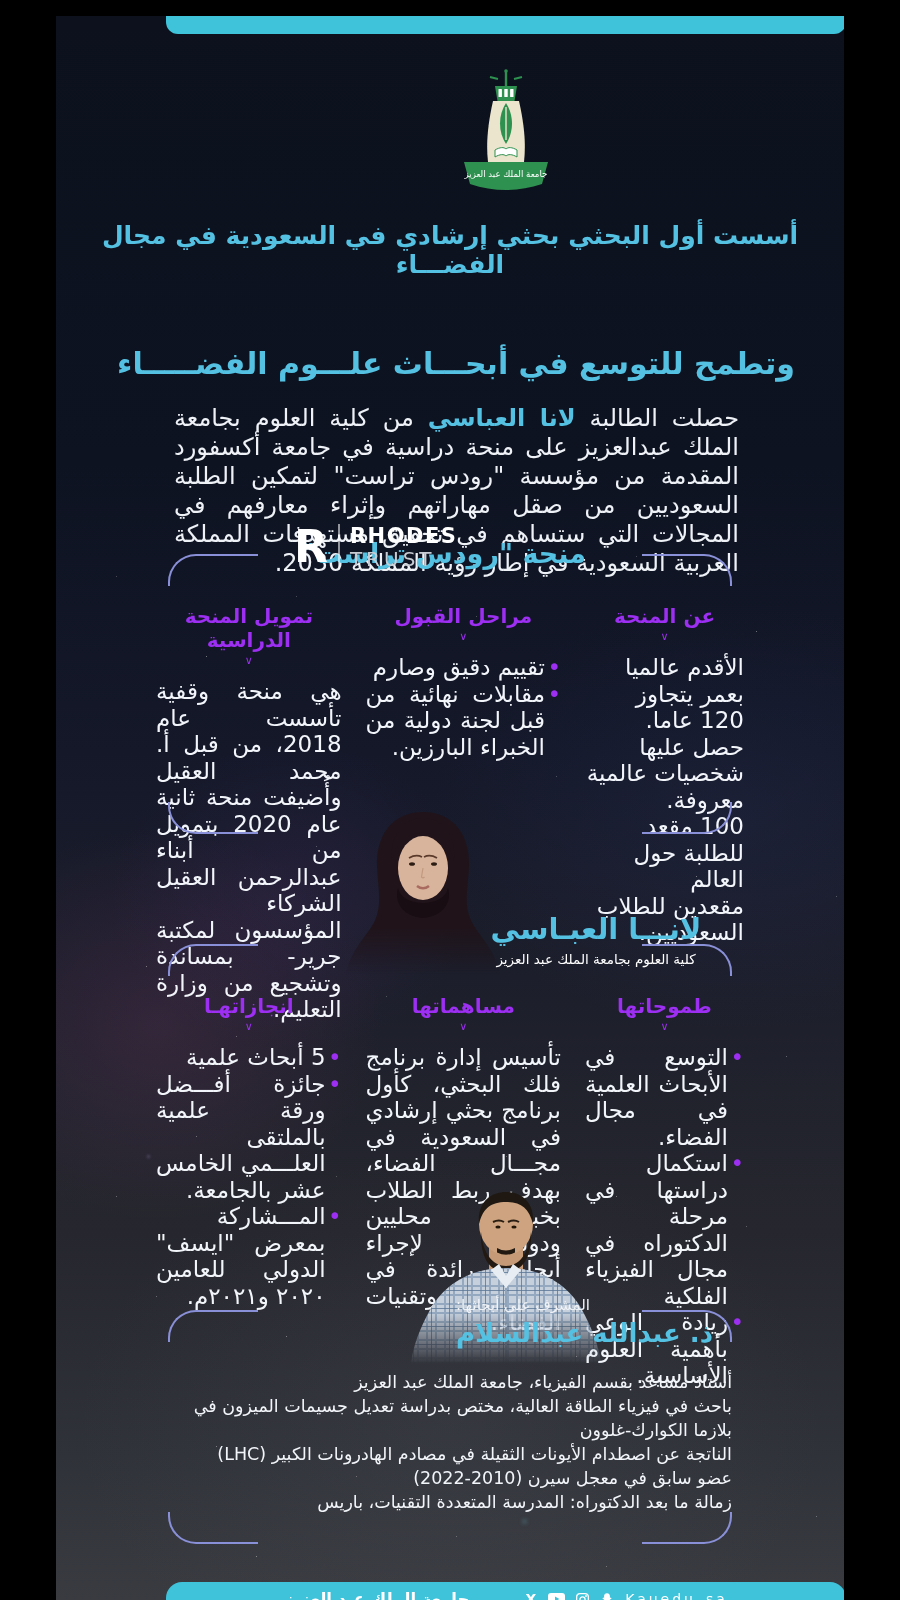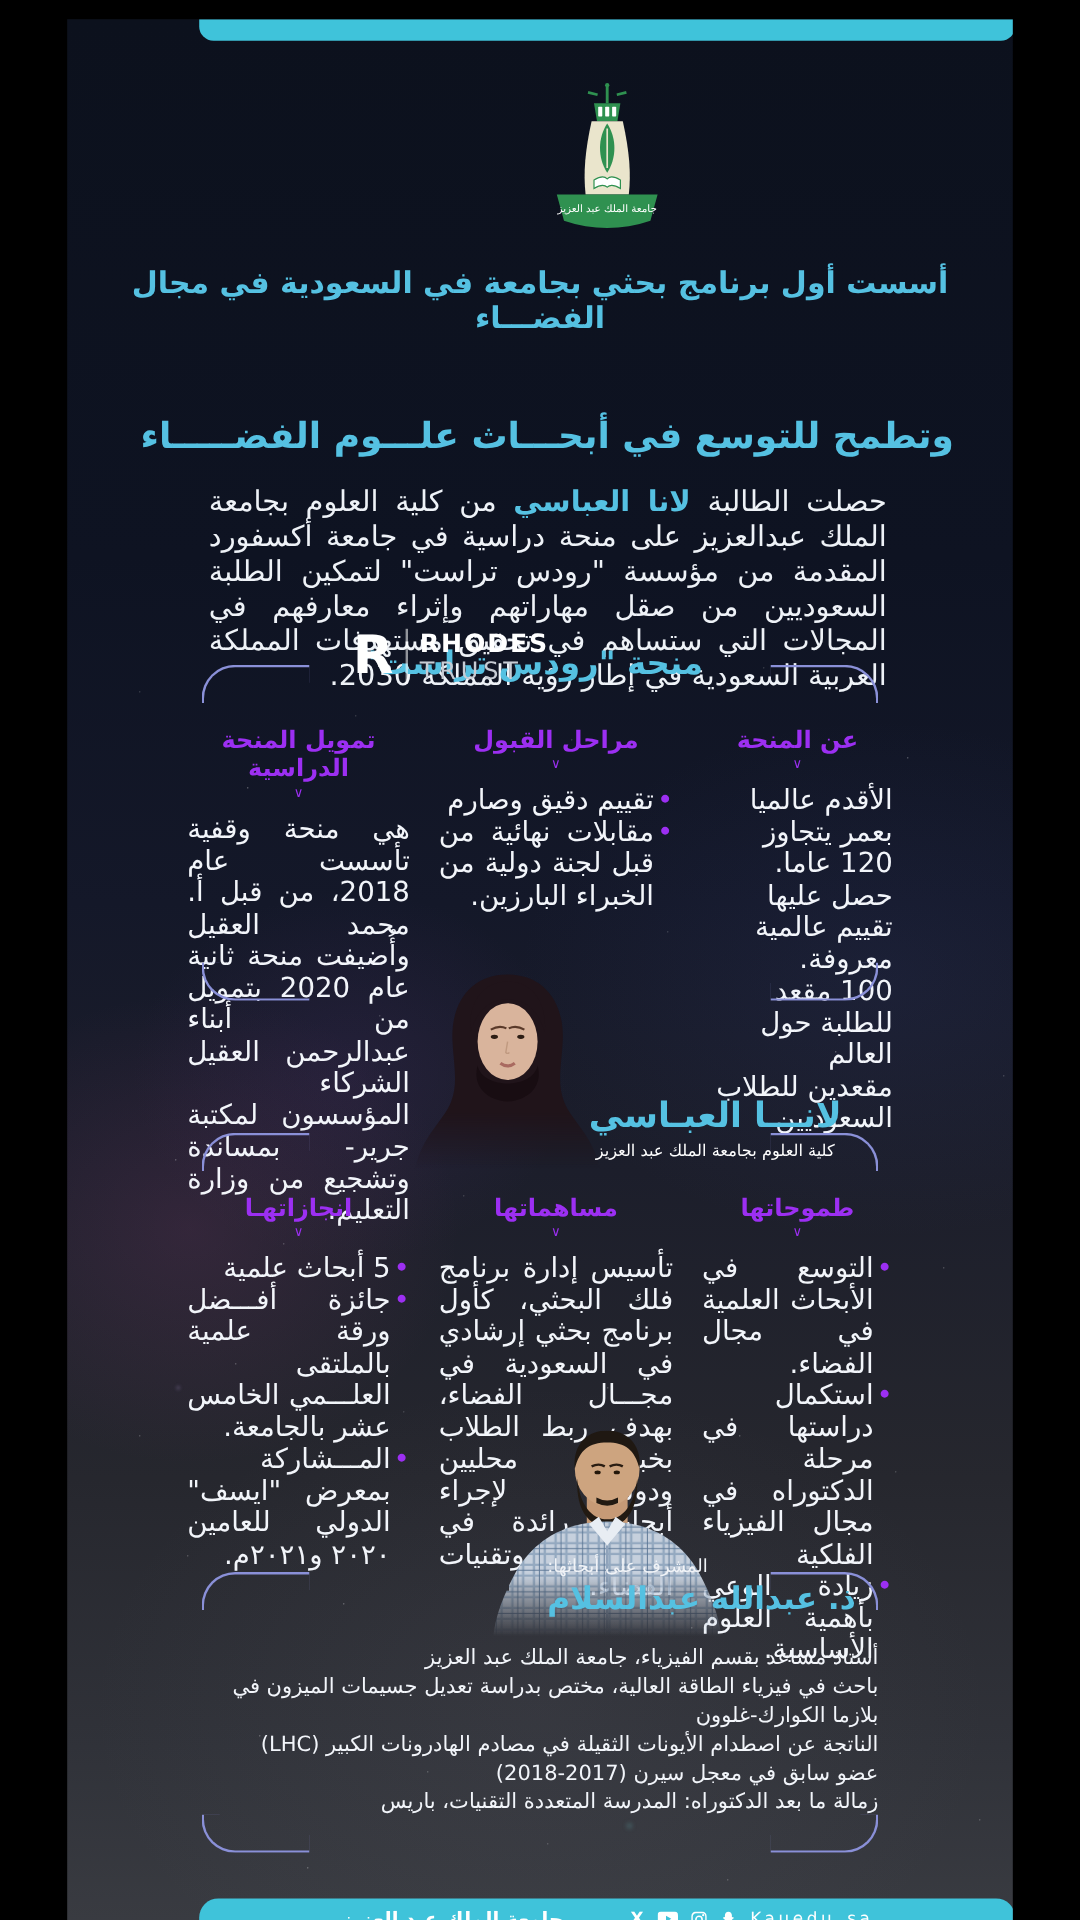--- a/index.html
+++ b/index.html
@@ -104,21 +104,21 @@
       <rect x="64.1" y="23" width="3.4" height="8" rx="0.6" fill="#fff"></rect>
       <path d="M47 35 C41.5 60 40 78 42 96 L78 96 C80 78 78.5 60 73 35 Z" fill="#eae5cc"></path>
       <path d="M60 37 C52 49 52 66 60 78 C68 66 68 49 60 37 Z" fill="#2f9150"></path>
       <path d="M60 41 L60 74" stroke="#eae5cc" stroke-width="1.4"></path>
       <path d="M49 84 C54 81 58 81 60 83 C62 81 66 81 71 84 L71 91 C66 88 62 88 60 90 C58 88 54 88 49 91 Z" fill="#fff" stroke="#2f9150" stroke-width="1"></path>
       <path d="M18 96 L102 96 L96 118 C72 126 48 126 24 118 Z" fill="#2f9150"></path>
       <text x="60" y="111" text-anchor="middle" font-size="8.6" fill="#ffffff">جامعة الملك عبد العزيز</text>
     </svg>
   </div>
 
-  <div class="headline">أسست أول برنامج بحثي بجامعة في السعودية في مجال الفضـــاء</div>
+  <div class="headline">أسست أول البحثي بحثي إرشادي في السعودية في مجال الفضـــاء</div>
   <div class="subtitle">وتطمح للتوسع في أبحـــاث علـــوم الفضـــــاء</div>
 
   <div class="intro"><span>حصلت الطالبة </span><span class="iname">لانا العباسي</span><span> من كلية العلوم بجامعة الملك عبدالعزيز على منحة دراسية في جامعة أكسفورد المقدمة من مؤسسة "رودس تراست" لتمكين الطلبة السعوديين من صقل مهاراتهم وإثراء معارفهم في المجالات التي ستساهم في تحقيق مستهدفات المملكة العربية السعودية في إطار رؤية المملكة 2030.</span></div>
 
   <div class="corner tl" style="left:112px;top:538px;"></div>
   <div class="corner tr" style="right:112px;top:538px;"></div>
   <div class="rhodes-title">منحة "رودس تراست"</div>
   <div class="rhodes-logo">
     <span class="rl-mark">R</span>
     <span class="rl-div"></span>
@@ -127,21 +127,21 @@
         <span class="rl-sub" style="display:block">TRUST</span>
       </span>
   </div>
 
   <div class="cols" id="rhodes-cols">
     <div class="w190">
       <div class="col-h">عن المنحة</div>
       <div class="col-chev">∨</div>
       <div class="col-body lines">
         <div>الأقدم عالميا بعمر يتجاوز 120 عاما.</div>
-        <div>حصل عليها تقييم عالمية معروفة.</div>
+        <div>حصل عليها شخصيات عالمية معروفة.</div>
         <div>100 مقعد للطلبة حول العالم</div>
         <div>مقعدين للطلاب السعوديين.</div>
       </div>
     </div>
     <div class="w236">
       <div class="col-h">مراحل القبول</div>
       <div class="col-chev">∨</div>
       <ul class="bullets col-body">
         <li>تقييم دقيق وصارم</li>
         <li>مقابلات نهائية من قبل لجنة دولية من الخبراء البارزين.</li>
@@ -253,21 +253,21 @@
   <div class="corner tr" style="right:112px;top:1294px;"></div>
   <div class="sup-head">
     <div class="sup-label">المشرف على أبحاثها:</div>
     <div class="sup-name">ذ. عبدالله عبدالسلام</div>
   </div>
 
   <div class="sup-bio">
     <div>أستاذ مساعد بقسم الفيزياء، جامعة الملك عبد العزيز</div>
     <div>باحث في فيزياء الطاقة العالية، مختص بدراسة تعديل جسيمات الميزون في بلازما الكوارك-غلوون</div>
     <div>الناتجة عن اصطدام الأيونات الثقيلة في مصادم الهادرونات الكبير (LHC)</div>
-    <div>عضو سابق في معجل سيرن (2017-2018)</div>
+    <div>عضو سابق في معجل سيرن (2010-2022)</div>
     <div>زمالة ما بعد الدكتوراه: المدرسة المتعددة التقنيات، باريس</div>
   </div>
   <div class="corner bl" style="left:112px;top:1496px;"></div>
   <div class="corner br" style="right:112px;top:1496px;"></div>
 
   <div class="footer">
     <span class="f-uni">جامعة الملك عبد العزيز</span>
     <span class="f-social">
       <span class="f-x">X</span>
       <svg width="17" height="12" viewBox="0 0 17 12">

